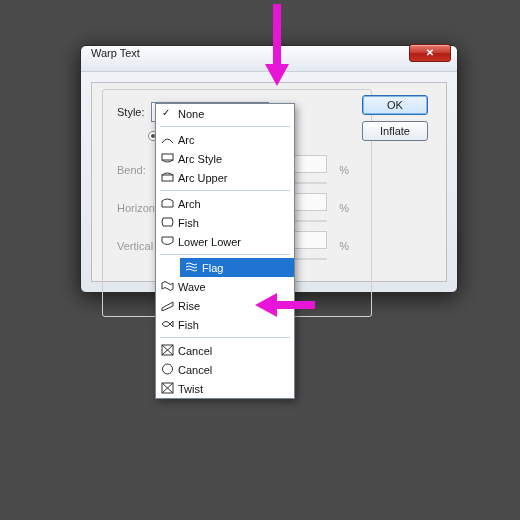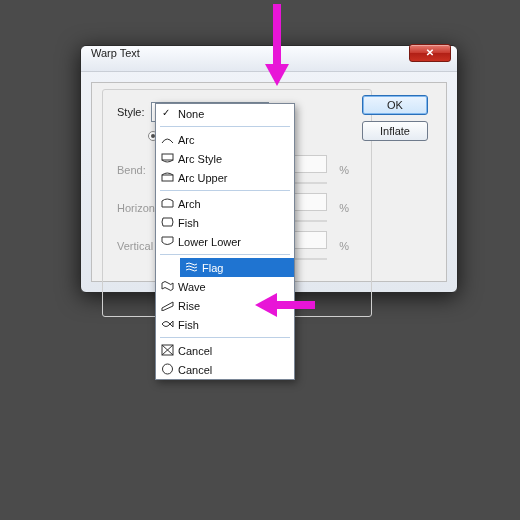--- a/index.html
+++ b/index.html
@@ -255,20 +255,27 @@
         <path class="ic" d="M1 1 L12 11 M12 1 L1 11"></path>
       </svg>
       <span>Cancel</span>
     </div>
     <div class="dd-item">
       <svg class="ico" viewBox="0 0 13 12">
         <circle class="ic" cx="6.5" cy="6" r="5"></circle>
       </svg>
       <span>Cancel</span>
     </div>
+    <div class="dd-item">
+      <svg class="ico" viewBox="0 0 13 12">
+        <rect class="ic" x="1" y="1" width="11" height="10"></rect>
+        <path class="ic" d="M1 1 L12 11 M1 11 L12 1"></path>
+      </svg>
+      <span>Twist</span>
+    </div>
   </div>
 
 <div class="arrow-ann v">
   <svg width="24" height="84">
       <rect class="mag" x="8" y="0" width="8" height="62"></rect>
       <path class="mag" d="M0 60 L24 60 L12 82 Z"></path>
     </svg>
 </div>
 <div class="arrow-ann h">
   <svg width="60" height="24">

